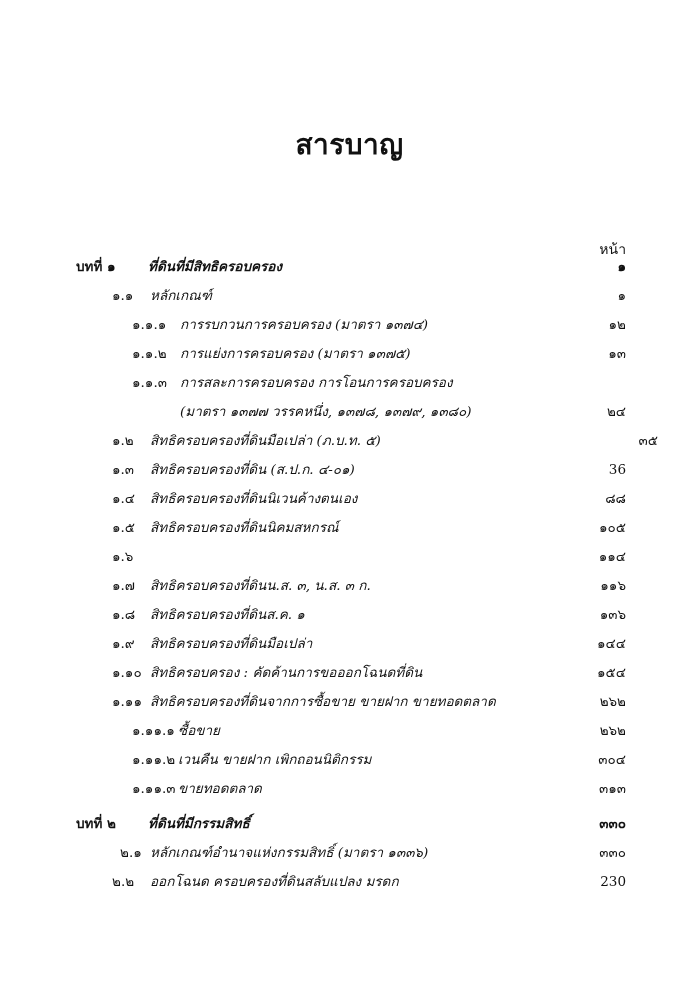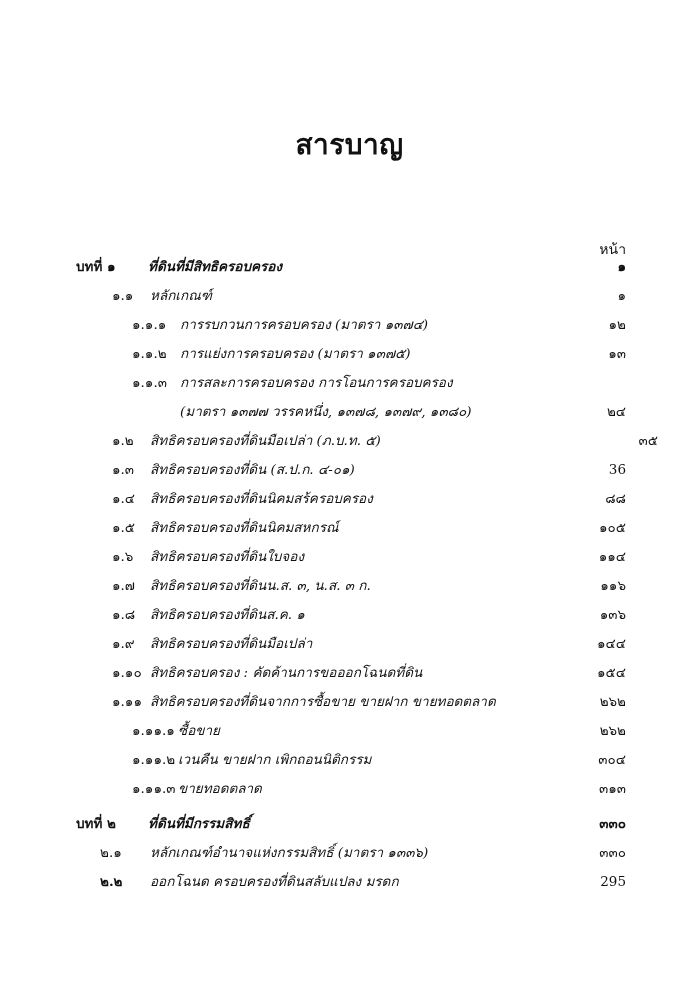--- a/index.html
+++ b/index.html
@@ -106,31 +106,30 @@
       <span class="label" style="left: 150px;">สิทธิครอบครองที่ดินมือเปล่า (ภ.บ.ท. ๕)</span>
       <span class="page">๓๕</span>
     </div>
     <div class="row" style="top: 456px;">
       <span class="num" style="left: 112px;">๑.๓</span>
       <span class="label" style="left: 150px;">สิทธิครอบครองที่ดิน (ส.ป.ก. ๔-๐๑)</span>
       <span class="page">36</span>
     </div>
     <div class="row" style="top: 485px;">
       <span class="num" style="left: 112px;">๑.๔</span>
-      <span class="label" style="left: 150px;">สิทธิครอบครองที่ดินนิคมสร้ครอบครอง</span>
+      <span class="label" style="left: 150px;">สิทธิครอบครองที่ดินนิเวนค้างตนเอง</span>
       <span class="page">๘๘</span>
     </div>
     <div class="row" style="top: 514px;">
       <span class="num" style="left: 112px;">๑.๕</span>
       <span class="label" style="left: 150px;">สิทธิครอบครองที่ดินนิคมสหกรณ์</span>
       <span class="page">๑๐๕</span>
     </div>
     <div class="row" style="top: 543px;">
       <span class="num" style="left: 112px;">๑.๖</span>
-      <span class="label" style="left: 150px;">สิทธิครอบครองที่ดินใบจอง</span>
       <span class="page">๑๑๔</span>
     </div>
     <div class="row" style="top: 572px;">
       <span class="num" style="left: 112px;">๑.๗</span>
       <span class="label" style="left: 150px;">สิทธิครอบครองที่ดินน.ส. ๓, น.ส. ๓ ก.</span>
       <span class="page">๑๑๖</span>
     </div>
     <div class="row" style="top: 601px;">
       <span class="num" style="left: 112px;">๑.๘</span>
       <span class="label" style="left: 150px;">สิทธิครอบครองที่ดินส.ค. ๑</span>
@@ -165,22 +164,22 @@
       <span class="num" style="left: 132px;">๑.๑๑.๓</span>
       <span class="label" style="left: 178px;">ขายทอดตลาด</span>
       <span class="page">๓๑๓</span>
     </div>
     <div class="row bold" style="top: 810px;">
       <span class="num" style="left: 76px;">บทที่  ๒</span>
       <span class="label" style="left: 148px;">ที่ดินที่มีกรรมสิทธิ์</span>
       <span class="page">๓๓๐</span>
     </div>
     <div class="row" style="top: 839px;">
-      <span class="num" style="left: 100px;">๒.๑</span>
+      <span class="num" style="left: 120px;">๒.๑</span>
       <span class="label" style="left: 150px;">หลักเกณฑ์อำนาจแห่งกรรมสิทธิ์ (มาตรา ๑๓๓๖)</span>
       <span class="page">๓๓๐</span>
     </div>
     <div class="row" style="top: 868px;">
-      <span class="num" style="left: 100px; font-weight: bold;">๒.๒</span>
+      <span class="num" style="left: 112px;">๒.๒</span>
       <span class="label" style="left: 150px;">ออกโฉนด ครอบครองที่ดินสลับแปลง มรดก</span>
-      <span class="page">295</span>
+      <span class="page">230</span>
     </div>
   </div>
 
 </body></html>

